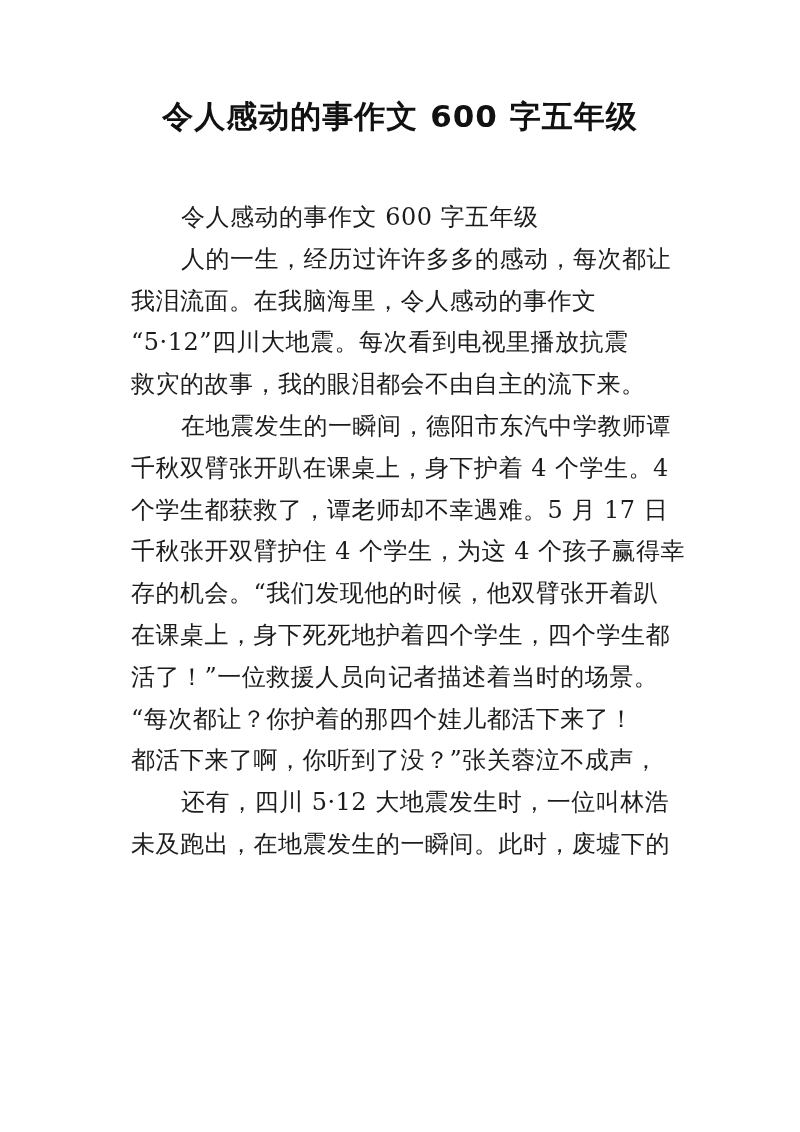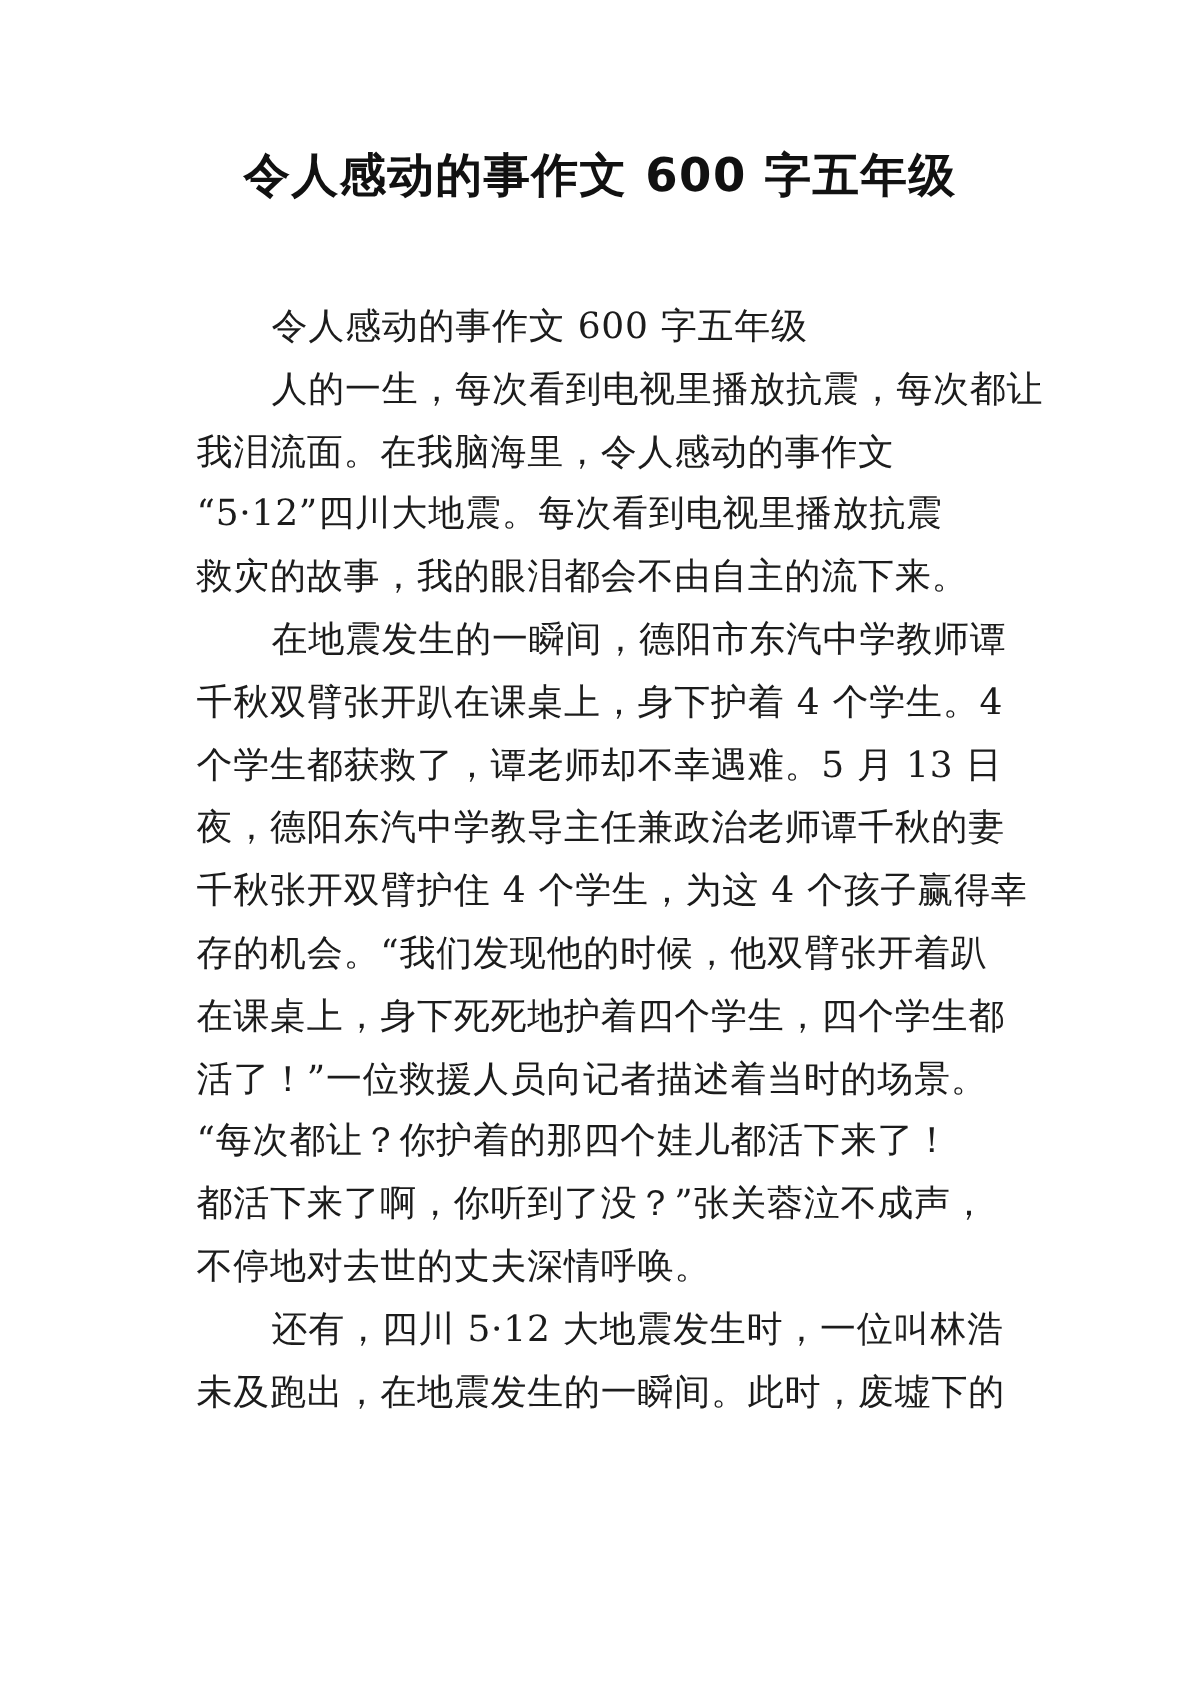--- a/index.html
+++ b/index.html
@@ -16,33 +16,31 @@
 </style>
 </head>
 <body>
 
 <div class="page">
   <div class="title">令人感动的事作文 600 字五年级</div>
 
   <div class="body">
     <div class="line indent">令人感动的事作文 600 字五年级</div>
 
-    <div class="line indent">人的一生，每次看到电视里播放抗震，每次都让</div>
+    <div class="line indent">人的一生，经历过许许多多的感动，每次都让</div>
     <div class="line">我泪流面。在我脑海里，令人感动的事作文</div>
     <div class="line">“5·12”四川大地震。每次看到电视里播放抗震</div>
     <div class="line">救灾的故事，我的眼泪都会不由自主的流下来。</div>
 
     <div class="line indent">在地震发生的一瞬间，德阳市东汽中学教师谭</div>
     <div class="line">千秋双臂张开趴在课桌上，身下护着 4 个学生。4</div>
-    <div class="line">个学生都获救了，谭老师却不幸遇难。5 月 13 日</div>
-    <div class="line">夜，德阳东汽中学教导主任兼政治老师谭千秋的妻</div>
+    <div class="line">个学生都获救了，谭老师却不幸遇难。5 月 17 日</div>
     <div class="line">千秋张开双臂护住 4 个学生，为这 4 个孩子赢得幸</div>
     <div class="line">存的机会。“我们发现他的时候，他双臂张开着趴</div>
     <div class="line">在课桌上，身下死死地护着四个学生，四个学生都</div>
     <div class="line">活了！”一位救援人员向记者描述着当时的场景。</div>
     <div class="line">“每次都让？你护着的那四个娃儿都活下来了！</div>
     <div class="line">都活下来了啊，你听到了没？”张关蓉泣不成声，</div>
-    <div class="line">不停地对去世的丈夫深情呼唤。</div>
 
     <div class="line indent">还有，四川 5·12 大地震发生时，一位叫林浩</div>
     <div class="line">未及跑出，在地震发生的一瞬间。此时，废墟下的</div>
   </div>
 </div>
 
 </body></html>

